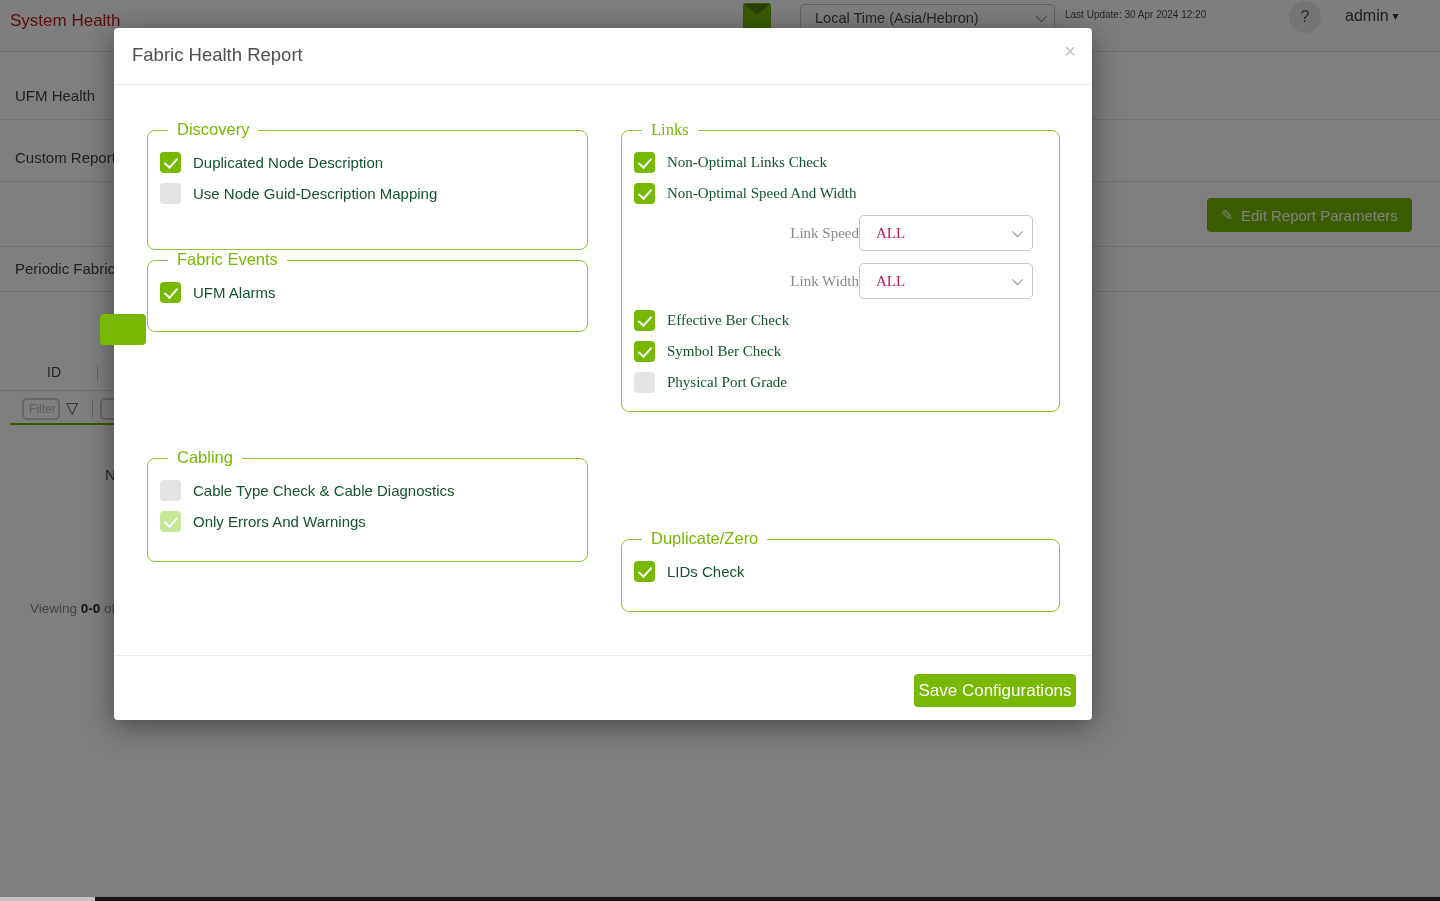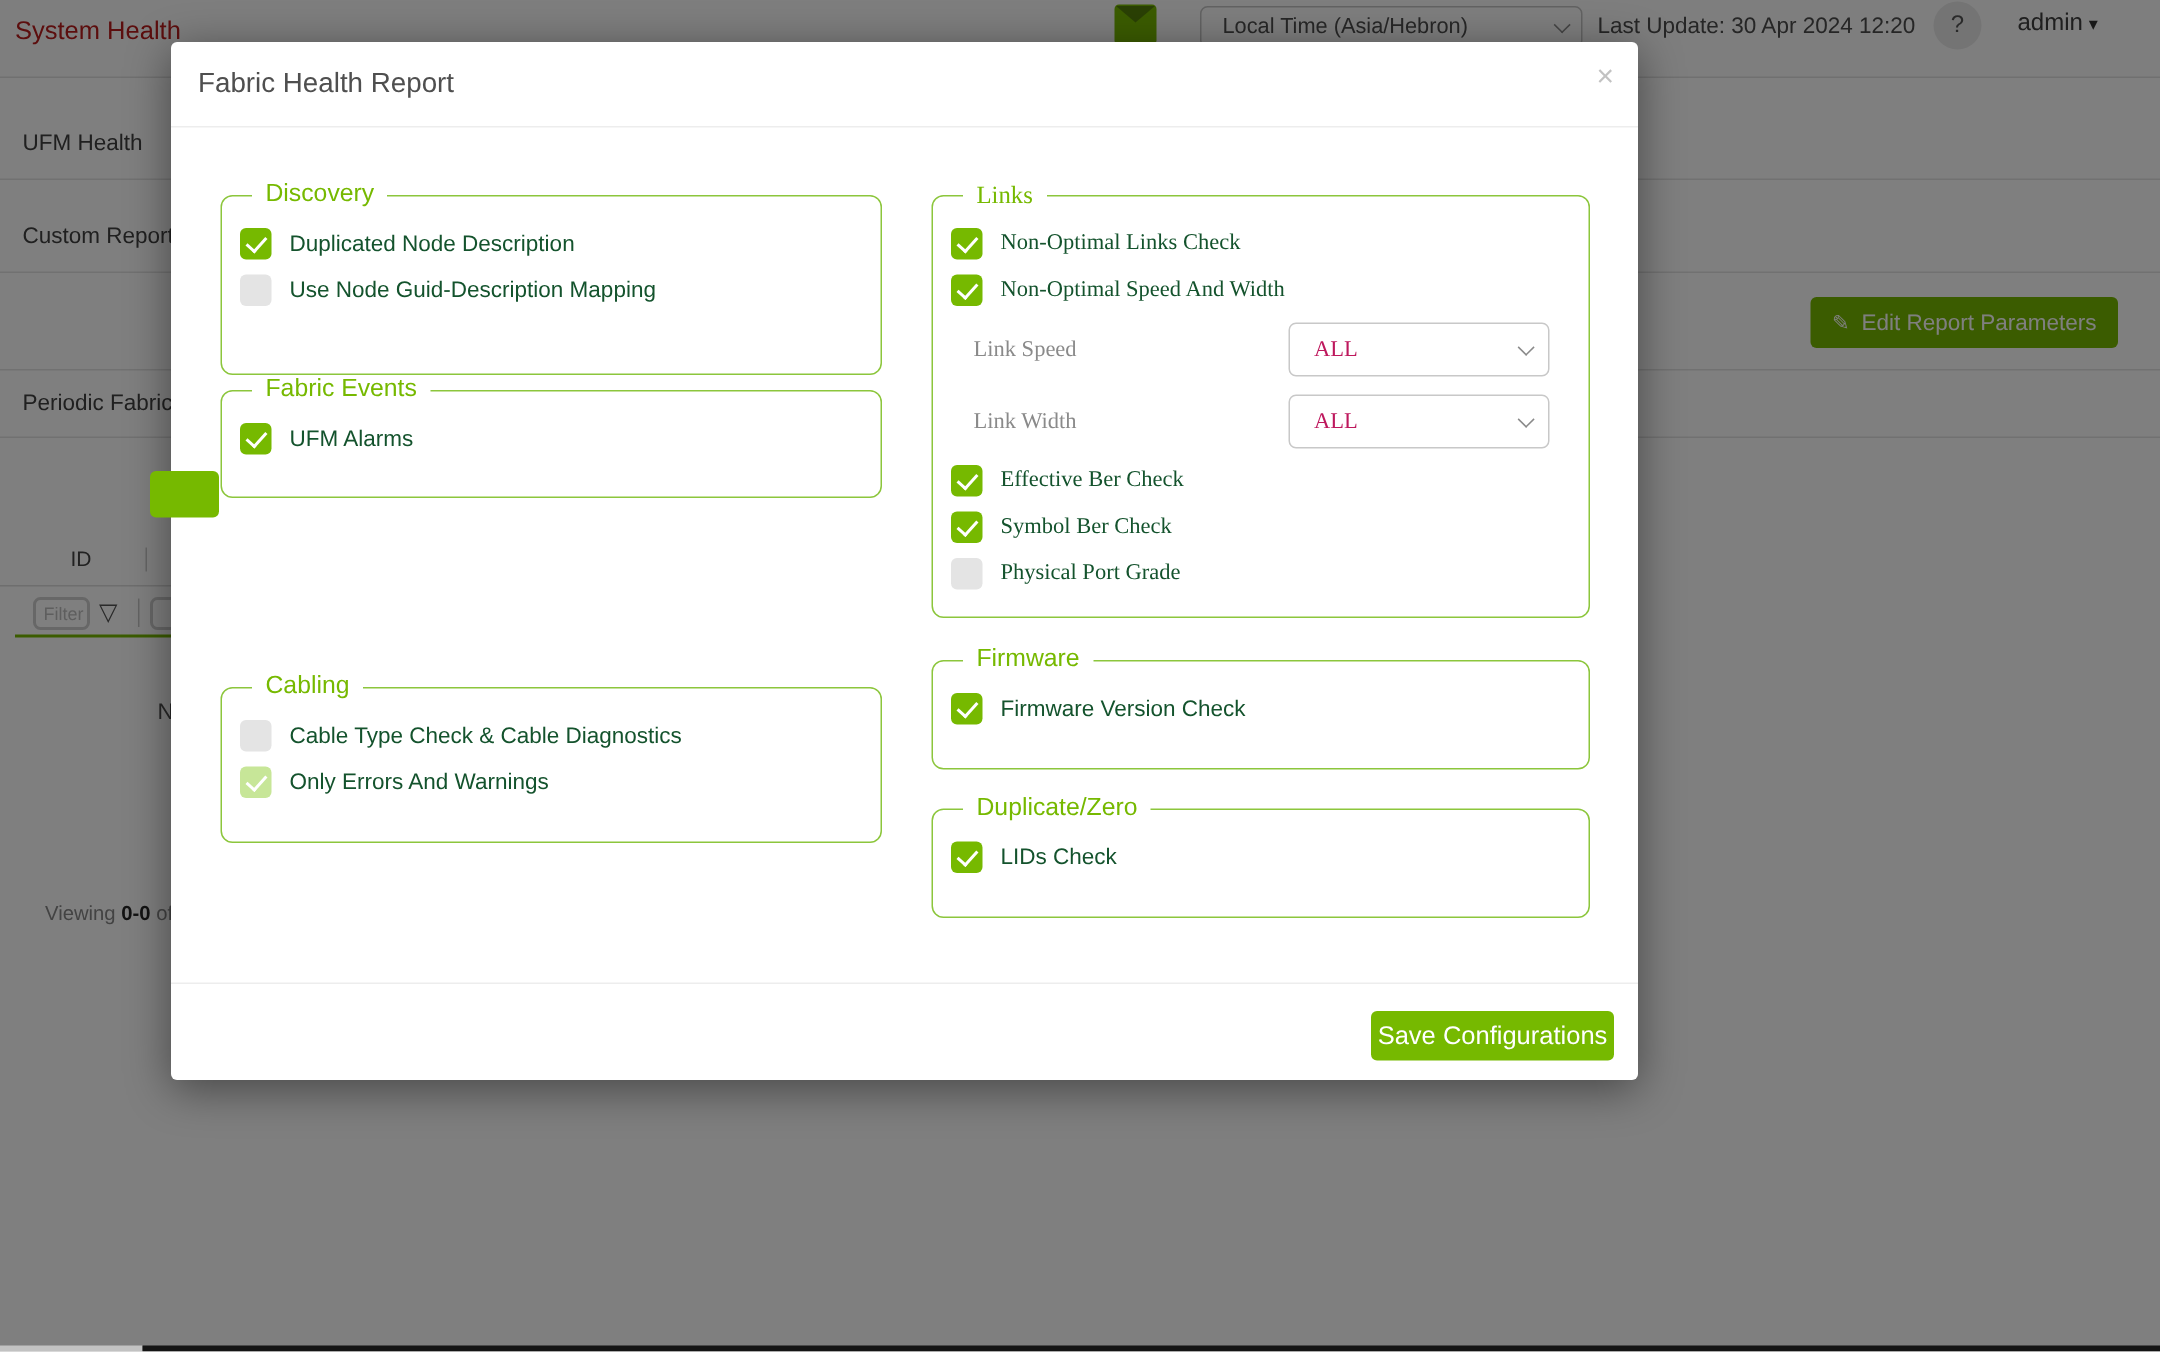--- a/index.html
+++ b/index.html
@@ -8,21 +8,21 @@
 
   
   .page { position:absolute; inset:0; background:#fff; z-index:1; }
   .topbar { position:absolute; left:0; top:0; width:1440px; height:52px; background:#fdfdfd; border-bottom:1px solid #e0e0e0; }
   .page-title { position:absolute; left:10px; top:11px; font-size:17px; color:#b91c1c; }
   .mail-icon { position:absolute; left:743px; top:3px; width:28px; height:27px; background:#76b900; border-radius:3px; }
   .mail-icon .flap { position:absolute; left:1px; top:1px; width:0; height:0;
     border-left:13px solid transparent; border-right:13px solid transparent; border-top:11px solid #55810a; }
   .tz-select { position:absolute; left:800px; top:4px; width:255px; height:28px; border:1px solid #c4c4c4; border-radius:5px;
     display:flex; align-items:center; justify-content:space-between; padding:0 10px 0 14px; font-size:14.5px; color:#4f4f4f; background:#fdfdfd; }
-  .last-update { position:absolute; left:1065px; top:9px; font-size:15px; color:#4c4c4c; }
+  .last-update { position:absolute; left:1065px; top:9px; font-size:10px; color:#4c4c4c; }
   .help-circle { position:absolute; left:1289px; top:1px; width:32px; height:32px; border-radius:50%; background:#e9e9e9;
     display:flex; align-items:center; justify-content:center; font-size:16px; color:#555; }
   .user-menu { position:absolute; left:1345px; top:7px; font-size:16px; color:#3e3e3e; display:flex; align-items:center; gap:4px; }
   .user-menu .caret { font-size:12px; color:#333; }
 
   .nav-row-label { font-size:15px; color:#414141; position:absolute; left:15px; }
   .hdiv { position:absolute; left:0; width:1440px; height:1px; background:#e2e2e2; }
 
   .edit-btn { position:absolute; left:1207px; top:198px; width:205px; height:34px; background:#76b900; border:none;
     border-radius:4px; color:#fff; font-size:15px; display:flex; align-items:center; justify-content:center; gap:8px; cursor:pointer; }
@@ -62,21 +62,21 @@
   .fs-body { position:absolute; inset:0; padding:16px 0 0 12px; display:flex; flex-direction:column; }
   .cb-row { display:flex; align-items:center; height:31px; cursor:pointer; }
   .cb { width:21px; height:21px; border-radius:4px; flex:none; position:relative; background:#e4e4e4; }
   .cb[data-state="checked"] { background:#76b900; }
   .cb[data-state="checked-disabled"] { background:#c7e698; }
   .cb[data-state="checked"]::after, .cb[data-state="checked-disabled"]::after {
     content:""; position:absolute; left:6.5px; top:2.5px; width:6px; height:11px;
     border:solid #fff; border-width:0 2.5px 2.5px 0; transform:rotate(42deg); }
   .cb-label { margin-left:12px; font-size:15px; color:#14532d; }
 
-  .sel-row { display:flex; align-items:center; height:48px; }
+  .sel-row { display:flex; align-items:center; height:48px;text-align:right; }
   .sel-label { width:225px; padding-left:15px; font-size:15px; color:#8a8a8a; }
   .select { width:174px; height:36px; border:1px solid #c8c8c8; border-radius:5px; background:#fff;
     display:flex; align-items:center; justify-content:space-between; padding:0 12px 0 16px; font-size:15px; color:#be185d; cursor:pointer; }
   .chev { width:8px; height:8px; border-right:1.8px solid #8a8a8a; border-bottom:1.8px solid #8a8a8a;
     transform:rotate(45deg) translateY(-2px); flex:none; }
 
   .modal-footer-line { position:absolute; left:0; top:627px; width:100%; height:1px; background:#ededed; }
   .save-btn { position:absolute; left:800px; top:646px; width:162px; height:33px; background:#76b900; border:none;
     border-radius:4px; color:#fff; font-size:17px; cursor:pointer; }
 </style>
@@ -219,29 +219,20 @@
         <span class="cb" data-state="checked"></span>
         <span class="cb-label">Symbol Ber Check</span>
       </label>
       <label class="cb-row">
         <span class="cb" data-state="unchecked"></span>
         <span class="cb-label">Physical Port Grade</span>
       </label>
     </div>
   </div>
 
-  <div class="fs" style="left:507px; top:412px; width:439px; height:73px;">
-    <div class="fs-legend">Firmware</div>
-    <div class="fs-body">
-      <label class="cb-row">
-        <span class="cb" data-state="checked"></span>
-        <span class="cb-label">Firmware Version Check</span>
-      </label>
-    </div>
-  </div>
 
   <div class="fs" style="left:507px; top:511px; width:439px; height:73px;">
     <div class="fs-legend">Duplicate/Zero</div>
     <div class="fs-body">
       <label class="cb-row">
         <span class="cb" data-state="checked"></span>
         <span class="cb-label">LIDs Check</span>
       </label>
     </div>
   </div>

